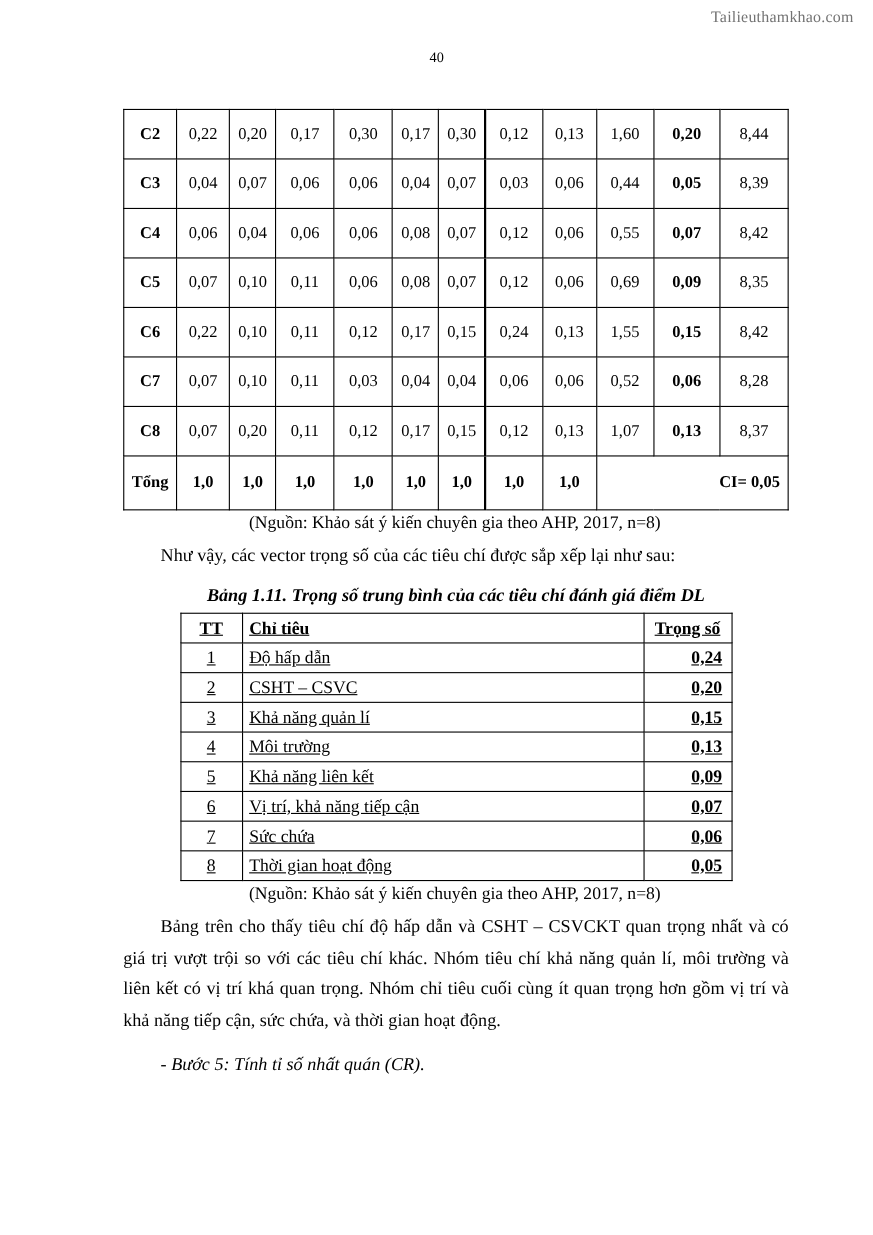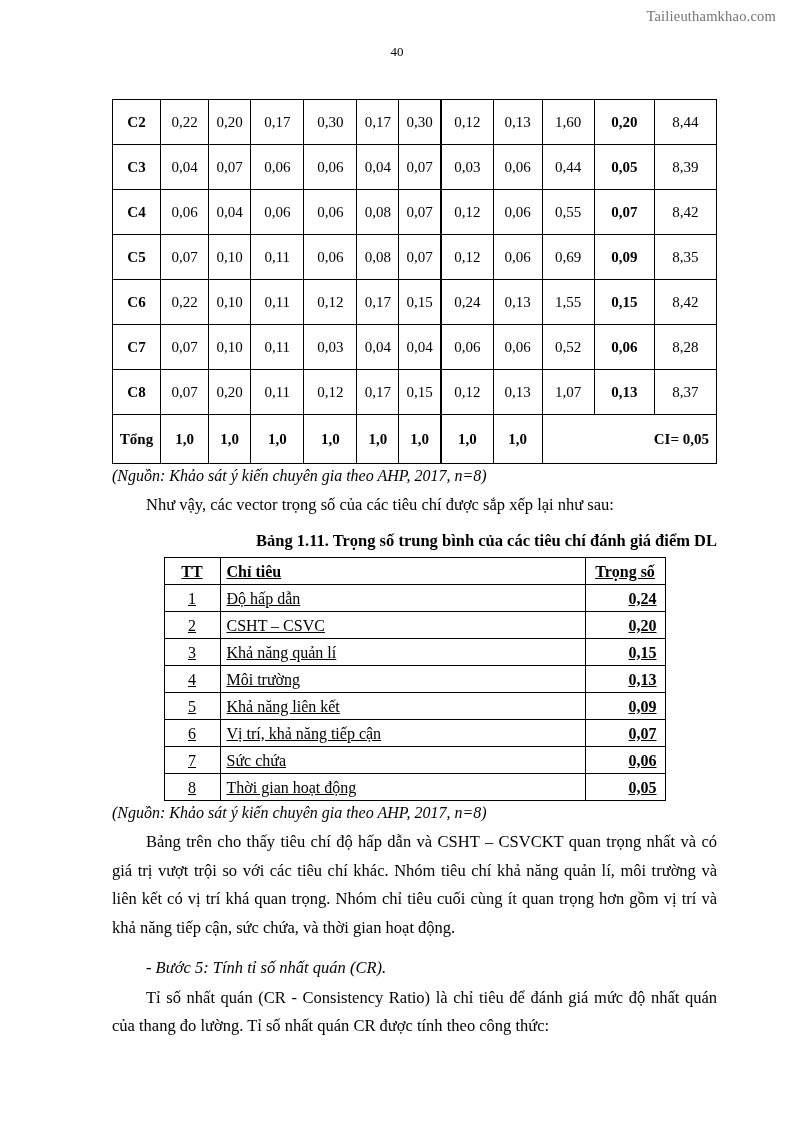--- a/index.html
+++ b/index.html
@@ -88,38 +88,38 @@
   .m-c5 { width: 42px; }
   .m-c6 { width: 42px; }
   .m-c7 { width: 52px; }
   .m-c8 { width: 49px; }
   .m-c9 { width: 52px; }
   .m-c10 { width: 60px; }
   .m-c11 { width: 62px; }
 
   
   .source-note {
-    text-align: left;
-    font-style: italic;
+    text-align: center;
     font-size: 16px;
     margin-top: 3px;
     padding-right: 2px;
   }
   p.body {
     font-size: 16.5px;
     line-height: 1.72;
     text-align: justify;
     text-indent: 34px;
     margin: 6px 0 0 0;
   }
   .tbl-caption {
-    text-align: right;
+    text-align: center;
     font-weight: bold;
     font-size: 16.5px;
     margin: 12px 0 6px 0;
+    font-style: italic;
   }
   .step-line {
     font-size: 16.5px;
     font-style: italic;
     text-indent: 34px;
     margin: 16px 0 0 0;
   }
 
   
   .tbl2-wrap {
@@ -352,16 +352,15 @@
           </tbody>
       </table>
     </div>
 
     <div class="source-note">(Nguồn: Khảo sát ý kiến chuyên gia theo AHP, 2017, n=8)</div>
 
     <p class="body">Bảng trên cho thấy tiêu chí độ hấp dẫn và CSHT – CSVCKT quan trọng nhất và có giá trị vượt trội so với các tiêu chí khác. Nhóm tiêu chí khả năng quản lí, môi trường và liên kết có vị trí khá quan trọng. Nhóm chỉ tiêu cuối cùng ít quan trọng hơn gồm vị trí và khả năng tiếp cận, sức chứa, và thời gian hoạt động.</p>
 
     <p class="step-line">- Bước 5: Tính tỉ số nhất quán (CR).</p>
 
-    <p class="body">Tỉ số nhất quán (CR - Consistency Ratio) là chỉ tiêu để đánh giá mức độ nhất quán của thang đo lường. Tỉ số nhất quán CR được tính theo công thức:</p>
 
   </div>
 </div>
 
 </body></html>

